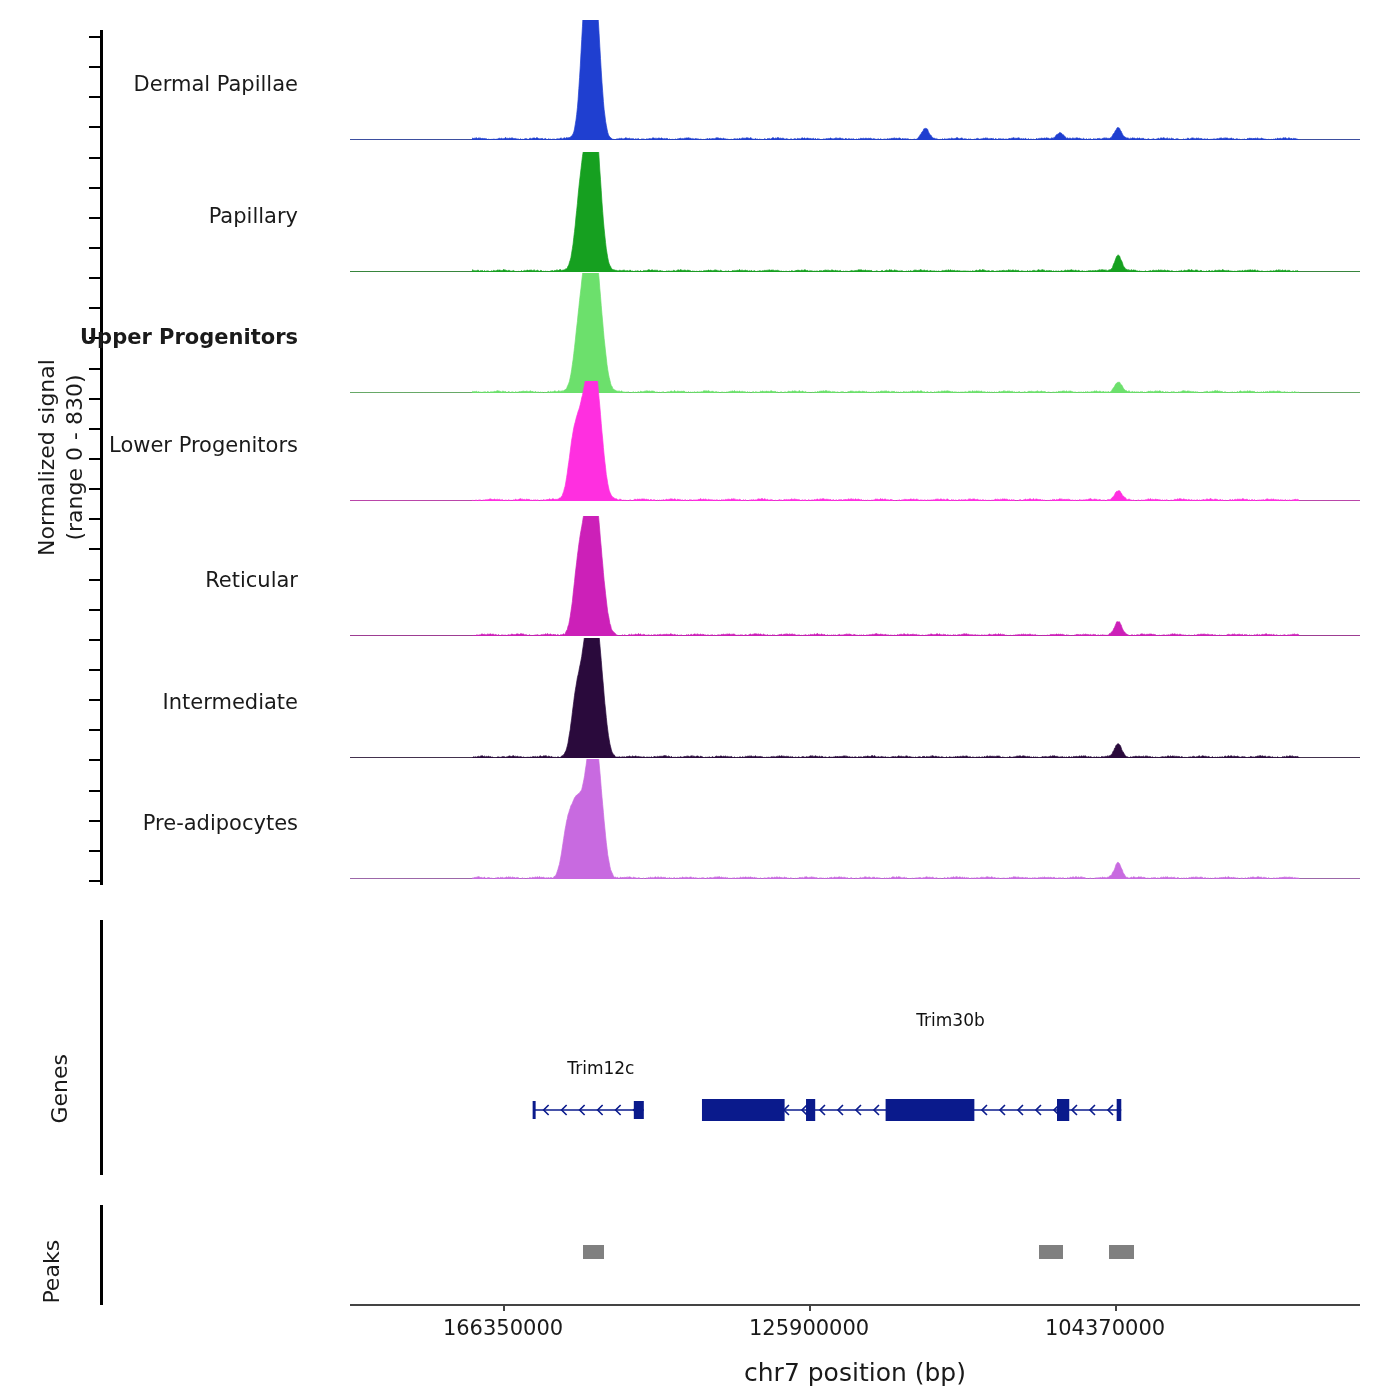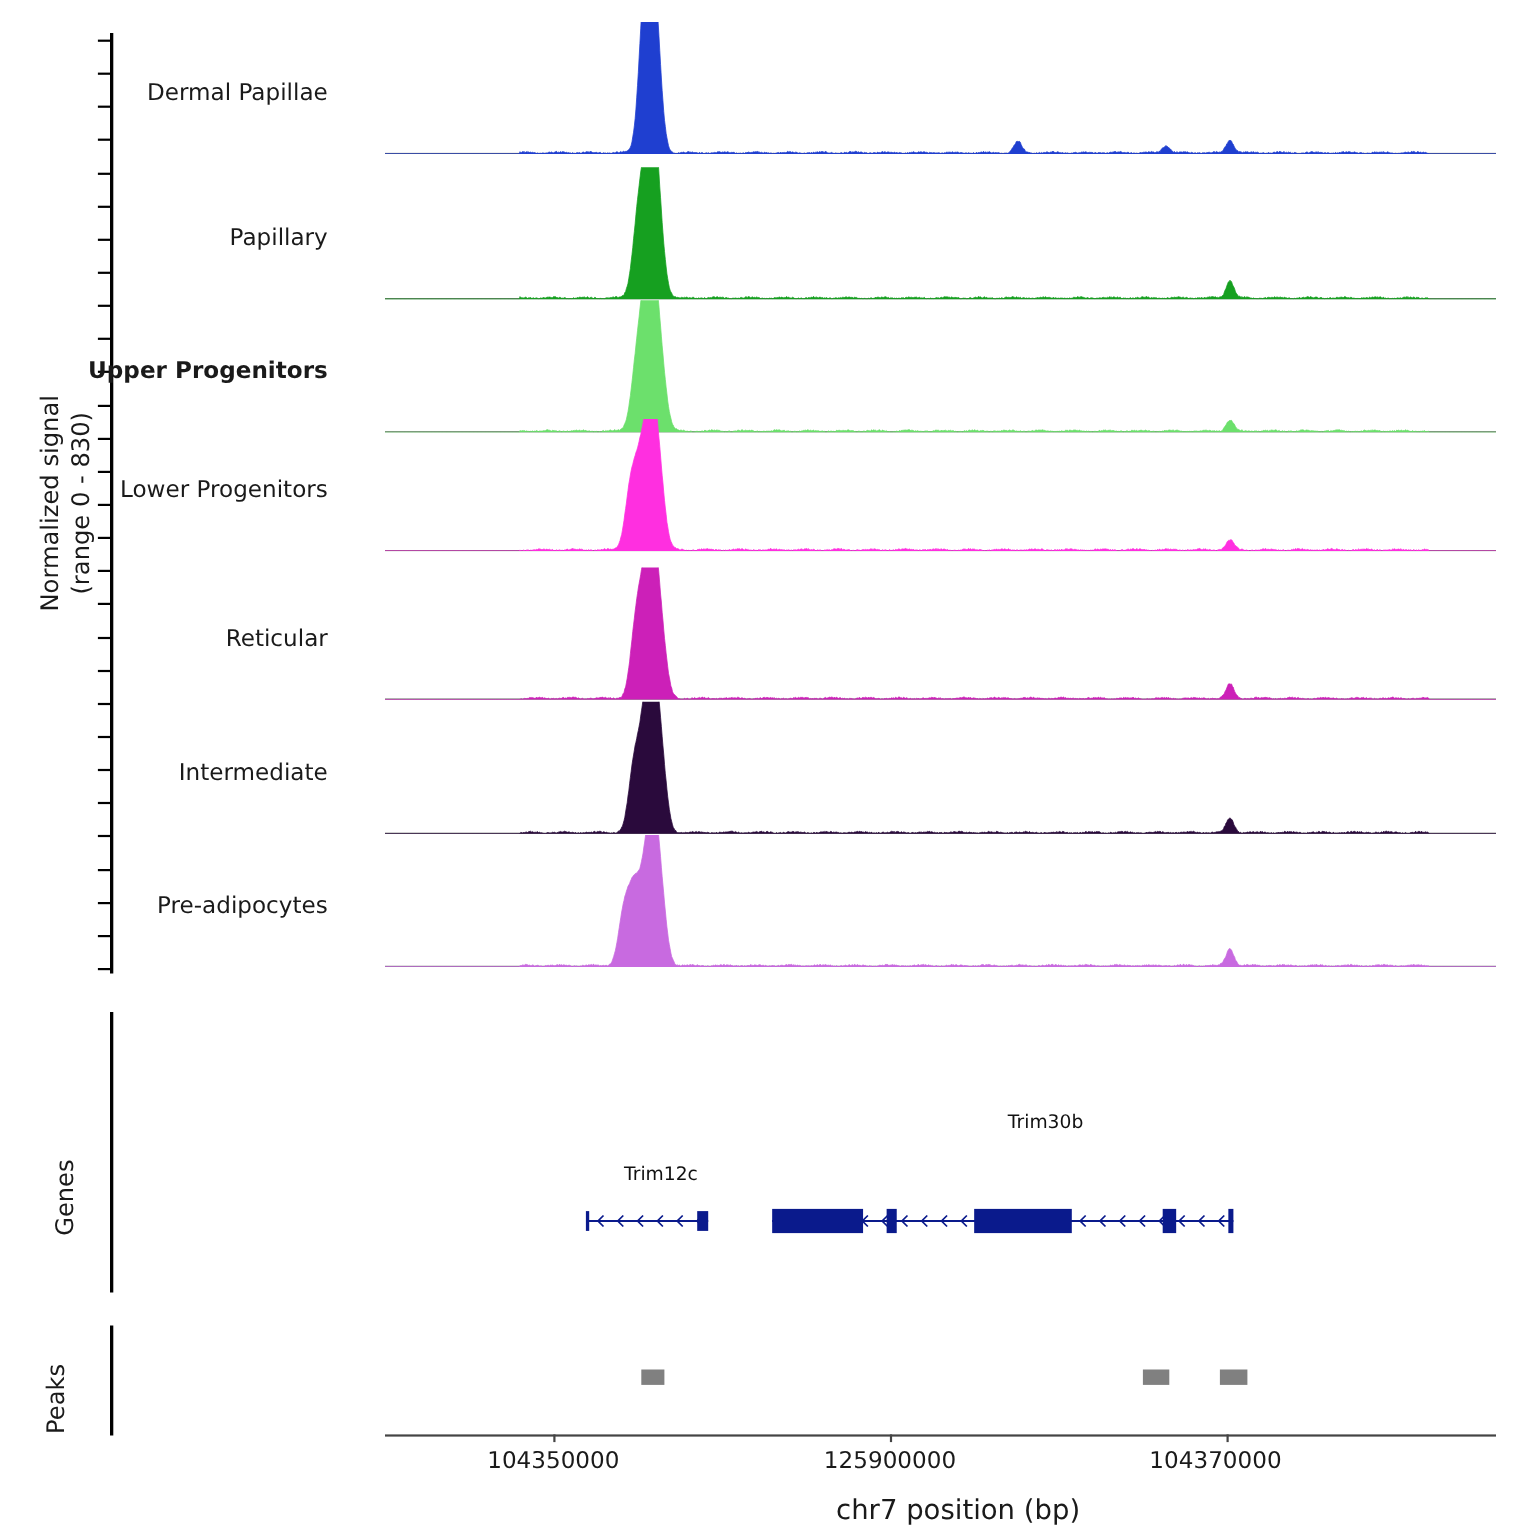--- a/index.html
+++ b/index.html
@@ -143,21 +143,21 @@
     position: absolute;
     top: 1316px;
     font-size: 21px;
     color: #1a1a1a;
     transform: translateX(-50%);
     white-space: nowrap;
   }
   #xaxis-title {
     position: absolute;
     top: 1358px;
-    left: 366px;
+    left: 350px;
     width: 1010px;
     text-align: center;
     font-size: 25px;
     color: #1a1a1a;
   }
 </style>
 </head>
 <body>
 
 <div id="root">
@@ -302,21 +302,21 @@
 
   <div id="peaks-panel">
       <div class="peak-block" style="left: 232.606px; width: 21.4242px;"></div>
       <div class="peak-block" style="left: 688.636px; width: 24.4848px;"></div>
       <div class="peak-block" style="left: 759.03px; width: 24.4848px;"></div>
     </div>
   <div id="peaks-axis-line"></div>
 
   <div id="xaxis-ticks">
       <div class="xtick-mark" style="left: 503.03px;"></div>
-      <div class="xtick-label" style="left: 503.03px;">104350000</div>
+      <div class="xtick-label" style="left: 503.03px;">166350000</div>
       <div class="xtick-mark" style="left: 809.091px;"></div>
       <div class="xtick-label" style="left: 809.091px;">125900000</div>
       <div class="xtick-mark" style="left: 1115.15px;"></div>
       <div class="xtick-label" style="left: 1105px;">104370000</div>
     </div>
   <div id="xaxis-title">chr7 position (bp)</div>
 
 </div>
 
 </body></html>

